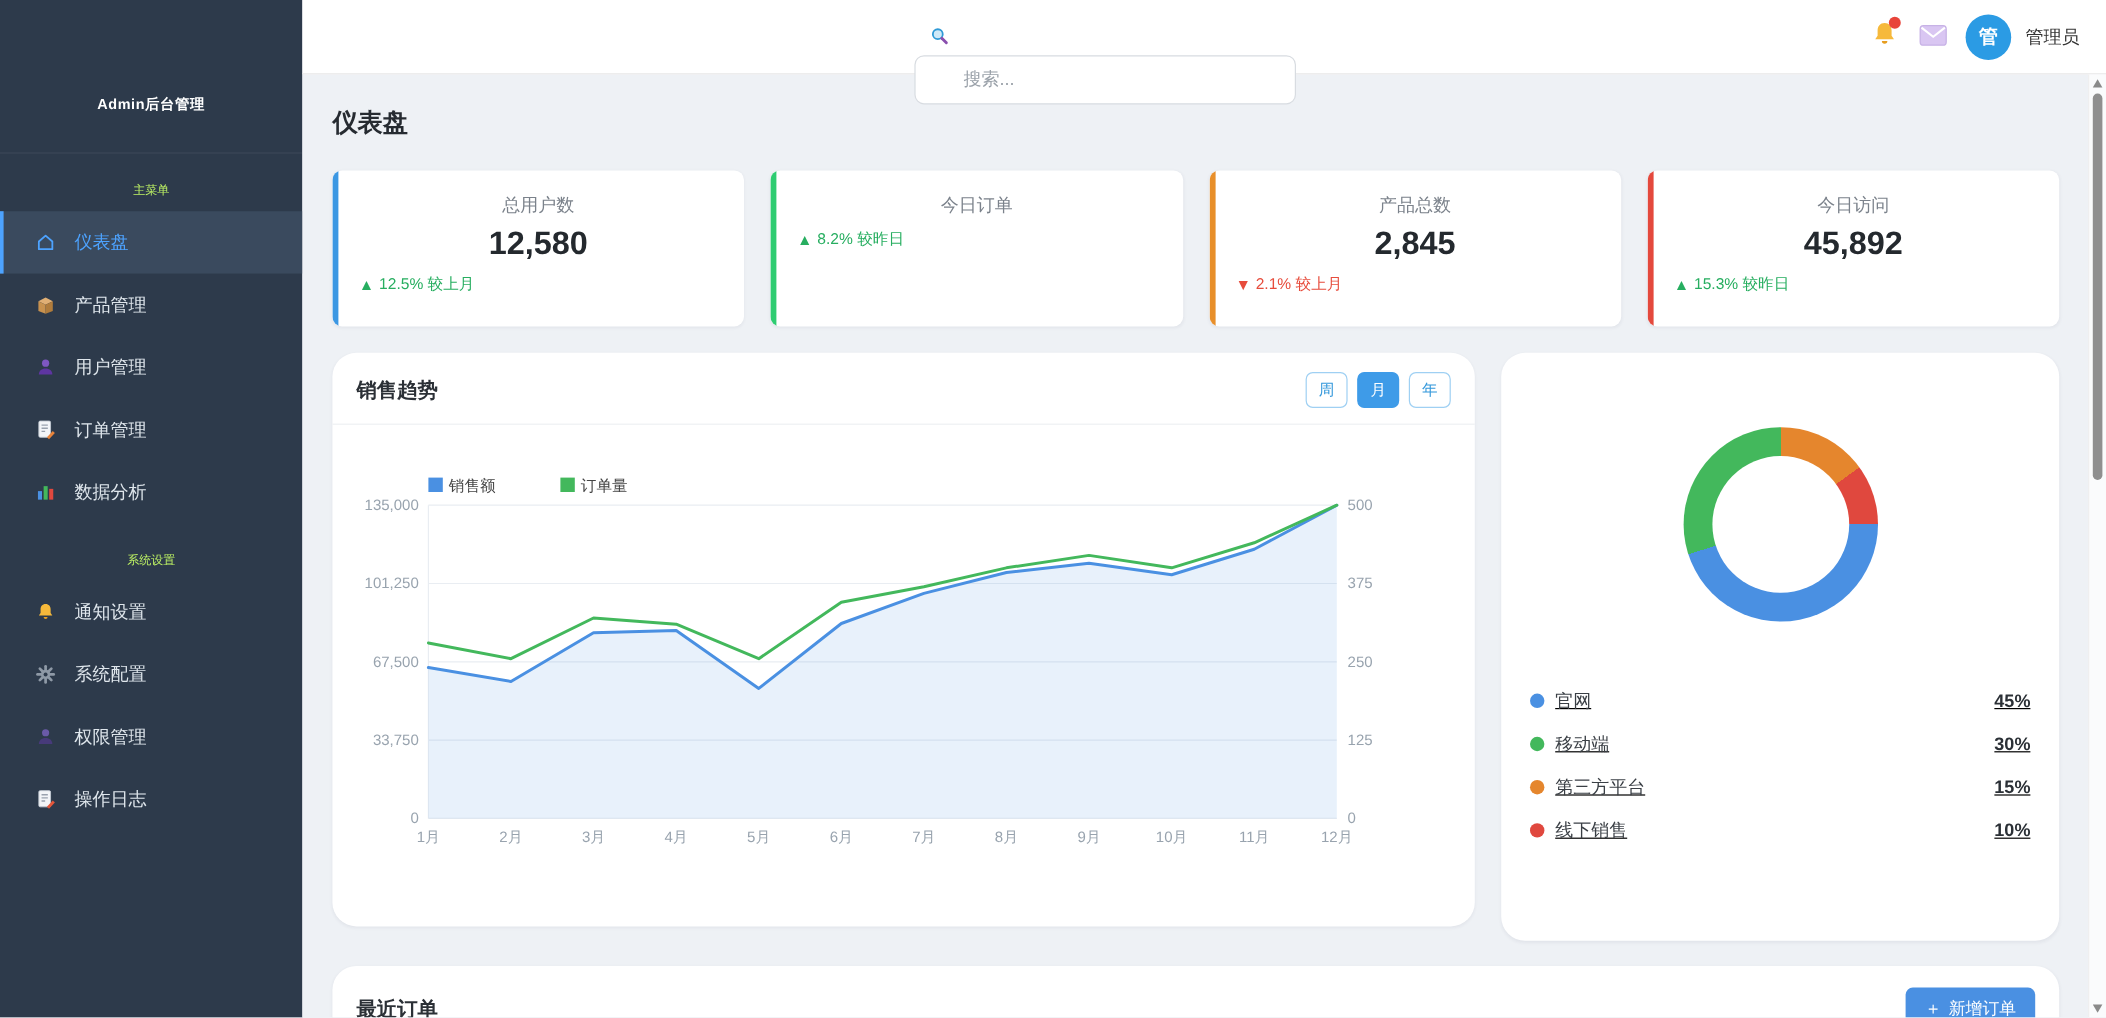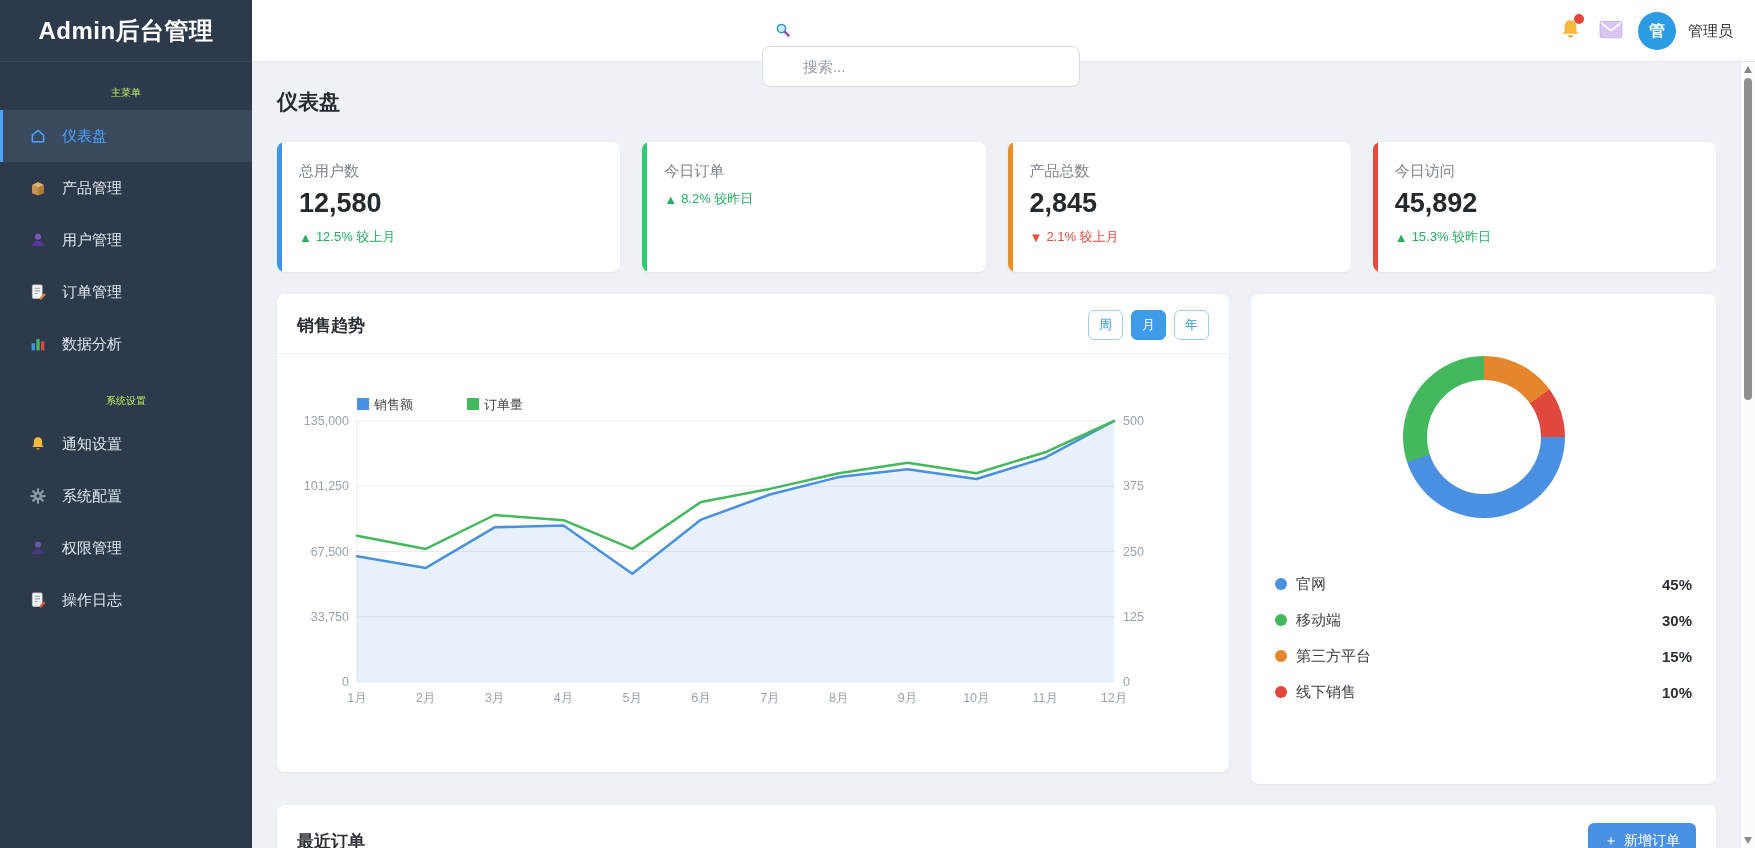--- a/index.html
+++ b/index.html
@@ -2,23 +2,23 @@
 <html><head>
 <meta charset="utf-8">
 <style>
   * { margin:0; padding:0; box-sizing:border-box; }
   html,body { width:1755px; height:848px; overflow:hidden;
     font-family:"Liberation Sans","DejaVu Sans",sans-serif; background:#eef1f5; }
   .app { display:flex; width:1755px; height:848px; }
 
   
   .sidebar { width:252px; background:#2d3a4b; color:#dfe6ec; flex-shrink:0; }
-  .sidebar-title { height:62px; display:flex; align-items:center; justify-content:center;
-    color:#fff; font-size:24px; font-weight:bold; letter-spacing:.5px;
-    border-bottom:1px solid rgba(255,255,255,.08); }
+  .sidebar-title { height:80px; display:flex; align-items:center; justify-content:center;
+    color:#fff; font-size:12px; font-weight:bold; letter-spacing:.5px;
+    border-bottom:1px solid rgba(255,255,255,.08);margin-top:48px; }
   .side-section-label { font-size:10px; color:#bef264; padding:24px 18px 10px 18px;text-align:center; }
   .side-item { display:flex; align-items:center; gap:14px; height:52px; padding:0 18px 0 25px;
     font-size:15px; color:#dfe6ec; cursor:pointer; border-left:3px solid transparent; }
   .side-item .sicon { width:20px; height:20px; display:inline-flex; align-items:center; justify-content:center; }
   .side-item.active { background:#3a4a5e; color:#4da3ff; border-left-color:#4da3ff; }
 
   
   .main { flex:1; display:flex; flex-direction:column; position:relative; }
   .topbar { height:62px; background:#fff; border-bottom:1px solid #e9e9e9; position:relative;
     display:flex; align-items:center; }
@@ -35,46 +35,46 @@
   .avatar { width:38px; height:38px; border-radius:50%; background:#2b9be4; color:#fff;
     display:flex; align-items:center; justify-content:center; font-size:16px; font-weight:bold; cursor:pointer; }
   .user-name { font-size:15px; color:#333; }
 
   
   .content { flex:1; background:#eef1f5; padding:26px 24px 0 25px; margin-right:15px; overflow:hidden; }
   .page-title { font-size:21px; font-weight:bold; color:#262b31; }
 
   .stats-row { display:flex; gap:22px; margin-top:26px; }
   .stat-card { flex:1; height:130px; background:#fff; border-radius:8px; padding:20px 22px;
-    box-shadow:0 1px 3px rgba(30,40,60,.06); position:relative; overflow:hidden; }
+    box-shadow:0 1px 3px rgba(30,40,60,.06); position:relative; overflow:hidden;text-align:center; }
   .stat-accent { position:absolute; left:0; top:0; bottom:0; width:5px; }
   .stat-label { font-size:15px; color:#7b828b; }
   .stat-value { font-size:27px; font-weight:bold; color:#24292e; margin-top:7px; }
   .stat-trend { font-size:13px; margin-top:9px; display:flex; align-items:center; gap:4px; }
   .trend-up { color:#27ae60; } .trend-down { color:#e74c3c; }
 
   .charts-row { display:flex; gap:22px; margin-top:22px; align-items:flex-start; }
-  .panel { background:#fff; border-radius:8px; box-shadow:0 1px 3px rgba(30,40,60,.06); }
+  .panel { background:#fff; border-radius:20px; box-shadow:0 1px 3px rgba(30,40,60,.06); }
   .trend-panel { width:952px; height:478px; }
   .channel-panel { flex:1; height:490px; }
   .panel-header { display:flex; align-items:center; justify-content:space-between;
     padding:16px 20px 13px 20px; border-bottom:1px solid #eef0f3; }
   .panel-title { font-size:17px; font-weight:bold; color:#2b3036; }
   .period-group { display:flex; gap:8px; }
   .pbtn { min-width:34px; padding:5px 10px; font-size:13px; border-radius:6px; cursor:pointer;
     background:#fff; border:1px solid #9fd0f3; color:#3498db; text-align:center;
     font-family:"Liberation Sans","DejaVu Sans",sans-serif; }
   .pbtn.active { background:#3e9be8; border-color:#3e9be8; color:#fff; }
   .trend-chart-wrap { margin-top:24px; }
 
   .donut-wrap { display:flex; justify-content:center; margin-top:62px; }
   .donut { width:162px; height:162px; border-radius:50%; position:relative; }
   .donut-hole { position:absolute; left:24px; top:24px; width:114px; height:114px;
     border-radius:50%; background:#fff; }
-  .channel-legend { margin-top:48px; padding:0 24px; }
+  .channel-legend { margin-top:48px; padding:0 24px;text-decoration:underline; }
   .legend-row { display:flex; align-items:center; height:36px; }
   .legend-dot { width:12px; height:12px; border-radius:50%; margin-right:9px; flex-shrink:0; }
   .legend-label { font-size:15px; color:#3a3f45; flex:1; }
   .legend-pct { font-size:15px; font-weight:bold; color:#2b3036; }
 
   .orders-panel { margin-top:21px; height:120px; }
   .orders-header { display:flex; align-items:center; justify-content:space-between; padding:18px 20px; }
   .add-order-btn { background:#4a90e2; color:#fff; border:none; border-radius:6px;
     padding:9px 16px; font-size:14px; cursor:pointer; display:flex; align-items:center; gap:6px;
     font-family:"Liberation Sans","DejaVu Sans",sans-serif; }

